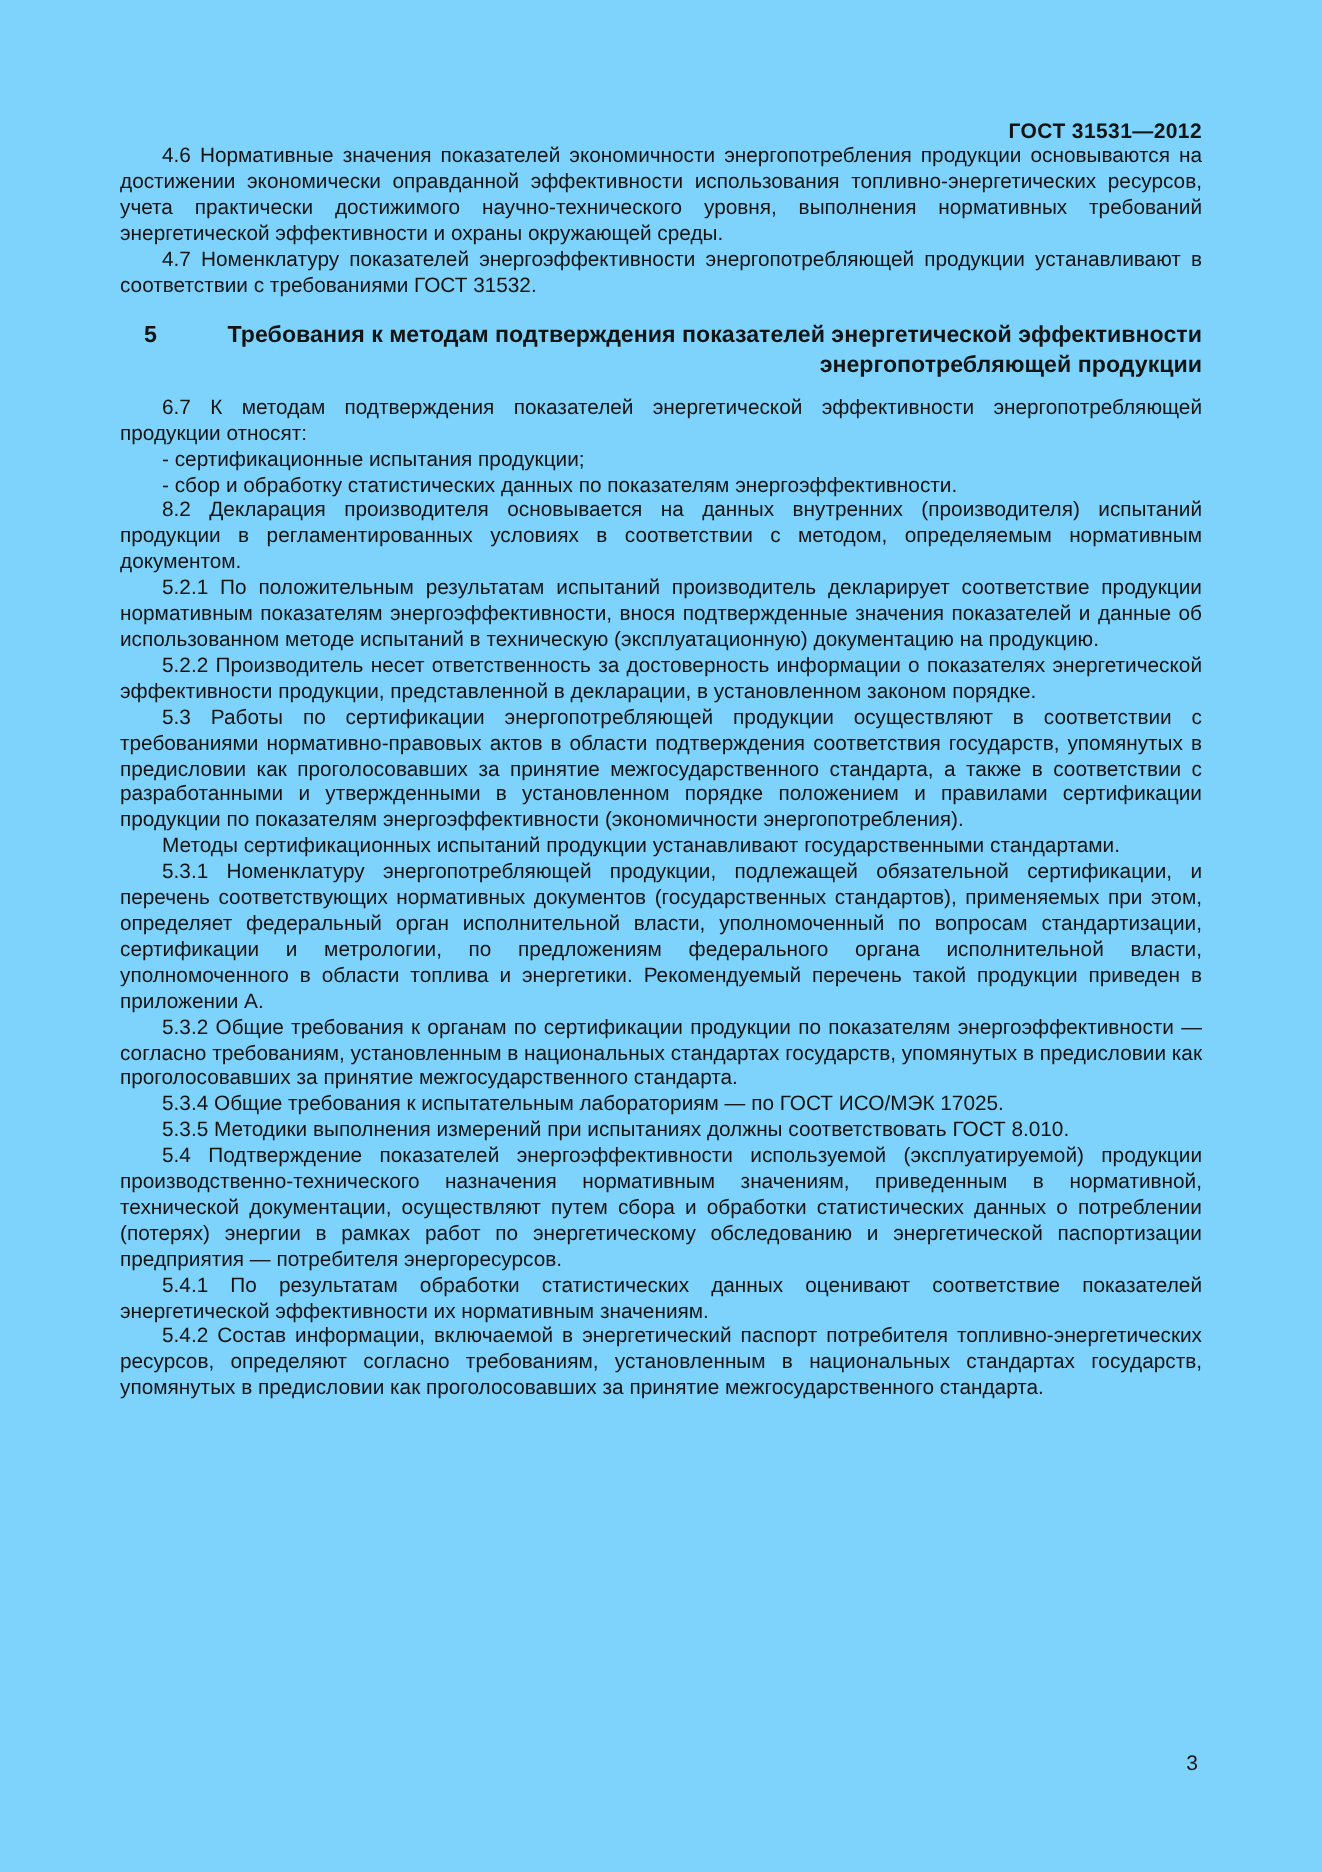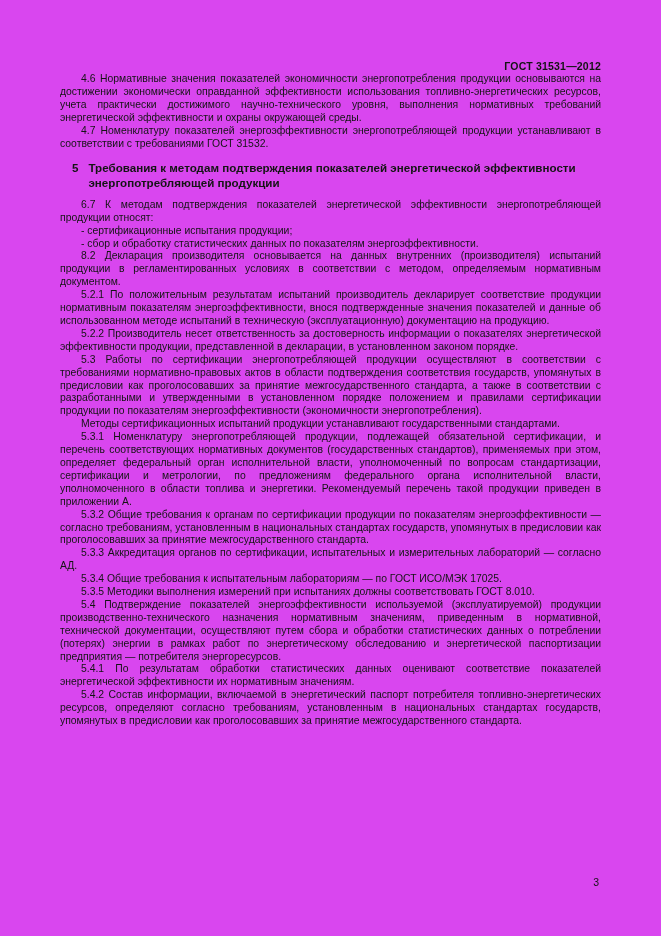--- a/index.html
+++ b/index.html
@@ -5,37 +5,37 @@
   * { box-sizing: border-box; }
   html, body { margin: 0; padding: 0; }
   body {
     width: 661px; height: 936px;
     background: #ffffff;
     font-family: "Liberation Sans", sans-serif;
     color: #141414;
     position: relative;
     overflow: hidden;
   }
-  .page { position: absolute; inset: 0; background: #d946ef; }
+  .page { position: absolute; inset: 0; background: #7dd3fc; }
   .doc-header {
     position: absolute; top: 60px; right: 60px;
     font-weight: bold; font-size: 10.5px; letter-spacing: .2px;
   }
   .content {
     position: absolute; top: 73px; left: 60px; width: 541px;
     font-size: 10.4px; line-height: 12.9px; text-align: justify;
   }
   .para { margin: 0; text-indent: 21px; }
   .heading {
     display: flex; gap: 10px;
     font-weight: bold; font-size: 11.6px; line-height: 14.2px;
     margin: 11px 0 9px 12px; text-align: left;
   }
   .h-num { flex: 0 0 auto; }
-  .h-text { flex: 1 1 auto; }
+  .h-text { flex: 1 1 auto; text-align: right; }
   .footer-page {
     position: absolute; right: 62px; bottom: 48px;
     font-size: 10.5px;
   }
 </style>
 </head>
 <body>
 
 <div class="page">
 
@@ -53,21 +53,20 @@
     <p class="para">6.7 К методам подтверждения показателей энергетической эффективности энергопотребляющей продукции относят:</p>
     <p class="para">- сертификационные испытания продукции;</p>
     <p class="para">- сбор и обработку статистических данных по показателям энергоэффективности.</p>
     <p class="para">8.2 Декларация производителя основывается на данных внутренних (производителя) испытаний продукции в регламентированных условиях в соответствии с методом, определяемым нормативным документом.</p>
     <p class="para">5.2.1 По положительным результатам испытаний производитель декларирует соответствие продукции нормативным показателям энергоэффективности, внося подтвержденные значения показателей и данные об использованном методе испытаний в техническую (эксплуатационную) документацию на продукцию.</p>
     <p class="para">5.2.2 Производитель несет ответственность за достоверность информации о показателях энергетической эффективности продукции, представленной в декларации, в установленном законом порядке.</p>
     <p class="para">5.3 Работы по сертификации энергопотребляющей продукции осуществляют в соответствии с требованиями нормативно-правовых актов в области подтверждения соответствия государств, упомянутых в предисловии как проголосовавших за принятие межгосударственного стандарта, а также в соответствии с разработанными и утвержденными в установленном порядке положением и правилами сертификации продукции по показателям энергоэффективности (экономичности энергопотребления).</p>
     <p class="para">Методы сертификационных испытаний продукции устанавливают государственными стандартами.</p>
     <p class="para">5.3.1 Номенклатуру энергопотребляющей продукции, подлежащей обязательной сертификации, и перечень соответствующих нормативных документов (государственных стандартов), применяемых при этом, определяет федеральный орган исполнительной власти, уполномоченный по вопросам стандартизации, сертификации и метрологии, по предложениям федерального органа исполнительной власти, уполномоченного в области топлива и энергетики. Рекомендуемый перечень такой продукции приведен в приложении А.</p>
     <p class="para">5.3.2 Общие требования к органам по сертификации продукции по показателям энергоэффективности — согласно требованиям, установленным в национальных стандартах государств, упомянутых в предисловии как проголосовавших за принятие межгосударственного стандарта.</p>
-    <p class="para">5.3.3 Аккредитация органов по сертификации, испытательных и измерительных лабораторий — согласно АД.</p>
     <p class="para">5.3.4 Общие требования к испытательным лабораториям — по ГОСТ ИСО/МЭК 17025.</p>
     <p class="para">5.3.5 Методики выполнения измерений при испытаниях должны соответствовать ГОСТ 8.010.</p>
     <p class="para">5.4 Подтверждение показателей энергоэффективности используемой (эксплуатируемой) продукции производственно-технического назначения нормативным значениям, приведенным в нормативной, технической документации, осуществляют путем сбора и обработки статистических данных о потреблении (потерях) энергии в рамках работ по энергетическому обследованию и энергетической паспортизации предприятия — потребителя энергоресурсов.</p>
     <p class="para">5.4.1 По результатам обработки статистических данных оценивают соответствие показателей энергетической эффективности их нормативным значениям.</p>
     <p class="para">5.4.2 Состав информации, включаемой в энергетический паспорт потребителя топливно-энергетических ресурсов, определяют согласно требованиям, установленным в национальных стандартах государств, упомянутых в предисловии как проголосовавших за принятие межгосударственного стандарта.</p>
   </div>
 
   <div class="footer-page">3</div>
 
 </div>

